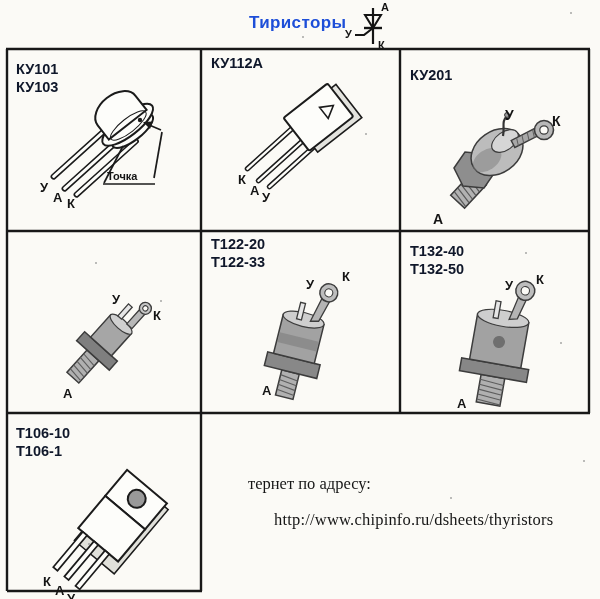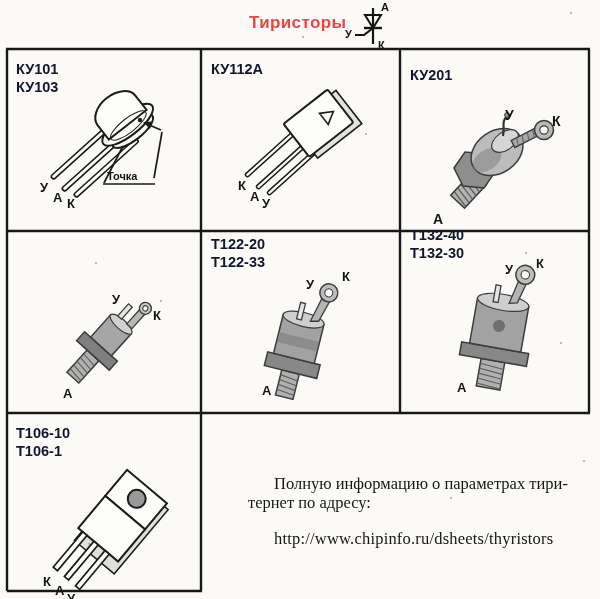--- a/index.html
+++ b/index.html
@@ -4,21 +4,21 @@
 <style>
   html,body{margin:0;padding:0;}
   body{
     width:600px;height:599px;position:relative;overflow:hidden;
     background:#fbfaf6;
     font-family:"Liberation Sans",sans-serif;
     color:#1b1b1b;
   }
   .abs{position:absolute;}
   .page-title{
-    font-size:17px;font-weight:bold;letter-spacing:.4px;color:#ef4444;
+    font-size:17px;font-weight:bold;letter-spacing:.4px;color:#1d4ed8;
   }
   .cell{position:absolute;}
   .parts{
     position:absolute;left:9px;top:10px;
     font-size:14.5px;font-weight:bold;line-height:18px;color:#0f172a;
     white-space:nowrap;
   }
   svg.draw{position:absolute;left:0;top:0;width:100%;height:100%;}
   svg text{
     font-family:"Liberation Sans",sans-serif;
@@ -87,21 +87,21 @@
       <line x1="96" y1="134" x2="148" y2="134"></line>
     </g>
     <polygon points="136,72 146,71.5 143,79" fill="#1b1b1b"></polygon>
     <text x="100" y="130" font-size="11">Точка</text>
     <text x="33" y="142" font-size="13">У</text>
     <text x="46" y="152" font-size="13">А</text>
     <text x="60" y="158" font-size="13">К</text>
   </svg>
 </div>
 
-<div class="cell" style="left:202px;top:50px;width:197px;height:180px;">
+<div class="cell" style="left:202px;top:44px;width:197px;height:180px;">
   <div class="parts">
     <div>КУ112А</div>
   </div>
   <svg class="draw" viewBox="0 0 197 180">
     <g fill="#fdfdfa" stroke="#1b1b1b" stroke-width="1.5">
       <rect x="0" y="-1.9" width="74" height="3.8" rx="1.8" transform="translate(44,126) rotate(-42)"></rect>
       <rect x="0" y="-1.9" width="78" height="3.8" rx="1.8" transform="translate(55,138) rotate(-42)"></rect>
       <rect x="0" y="-1.9" width="74" height="3.8" rx="1.8" transform="translate(66,144) rotate(-42)"></rect>
     </g>
     <g transform="rotate(-38 117 74)">
@@ -201,24 +201,24 @@
       <polygon points="100,94 108,92 114,70 106,68" fill="#b4b4b4" stroke="#3c3c3c" stroke-width="1.3"></polygon>
       <circle cx="111" cy="62" r="9" fill="#bdbdbd" stroke="#3c3c3c" stroke-width="1.5"></circle>
       <circle cx="111" cy="62" r="4" fill="#fbfaf6" stroke="#3c3c3c" stroke-width="1.1"></circle>
     </g>
     <text x="100" y="64" font-size="13">У</text>
     <text x="136" y="56" font-size="13">К</text>
     <text x="56" y="170" font-size="13">А</text>
   </svg>
 </div>
 
-<div class="cell" style="left:401px;top:216px;width:188px;height:180px;text-decoration:underline;">
+<div class="cell" style="left:401px;top:232px;width:188px;height:180px;text-decoration:underline;">
   <div class="parts">
     <div>Т132-40</div>
-    <div>Т132-30</div>
+    <div>Т132-50</div>
   </div>
   <svg class="draw" viewBox="0 0 188 180">
     <g transform="rotate(10 98 110)">
       <rect x="86" y="145" width="24" height="28" fill="#b0b0b0" stroke="#3c3c3c" stroke-width="1.5"></rect>
       <g stroke="#5d5d5d" stroke-width="1.1">
         <line x1="86" y1="150" x2="110" y2="152"></line>
           <line x1="86" y1="155" x2="110" y2="157"></line>
         <line x1="86" y1="160" x2="110" y2="162"></line>
           <line x1="86" y1="165" x2="110" y2="167"></line>
         <line x1="86" y1="170" x2="110" y2="172"></line>
@@ -255,21 +255,20 @@
         <rect x="115" y="114" width="5.5" height="46"></rect>
       </g>
     </g>
     <text x="36" y="152" font-size="13">К</text>
     <text x="48" y="161" font-size="13">А</text>
     <text x="60" y="169" font-size="13">У</text>
   </svg>
 </div>
 
 <div class="footer">
-  <div class="l1">Полную информацию о параметрах тири-</div>
   <div>тернет по адресу:</div>
   <div class="url">http://www.chipinfo.ru/dsheets/thyristors</div>
 </div>
 
 <div>
   <div class="speck" style="left:570px;top:12px;"></div>
   <div class="speck" style="left:365px;top:133px;"></div>
   <div class="speck" style="left:525px;top:252px;"></div>
   <div class="speck" style="left:95px;top:262px;"></div>
   <div class="speck" style="left:560px;top:342px;"></div>

